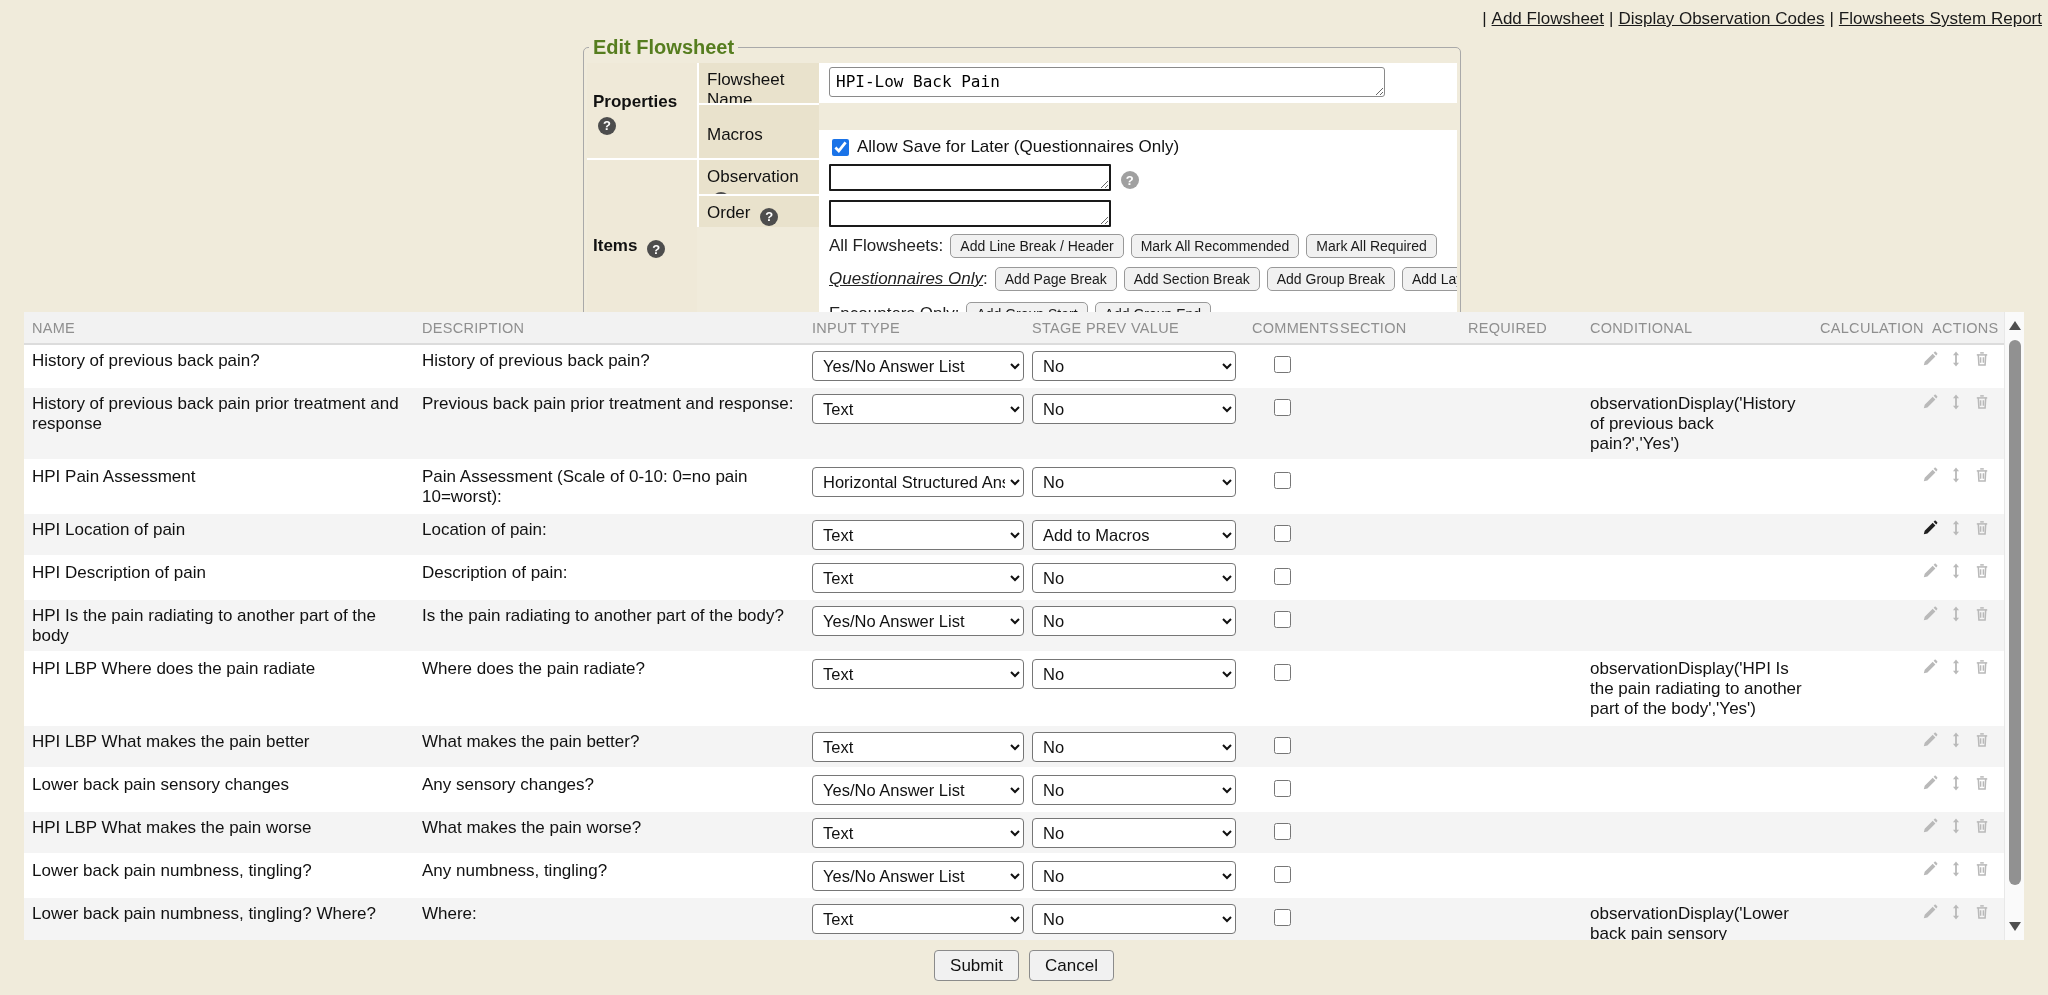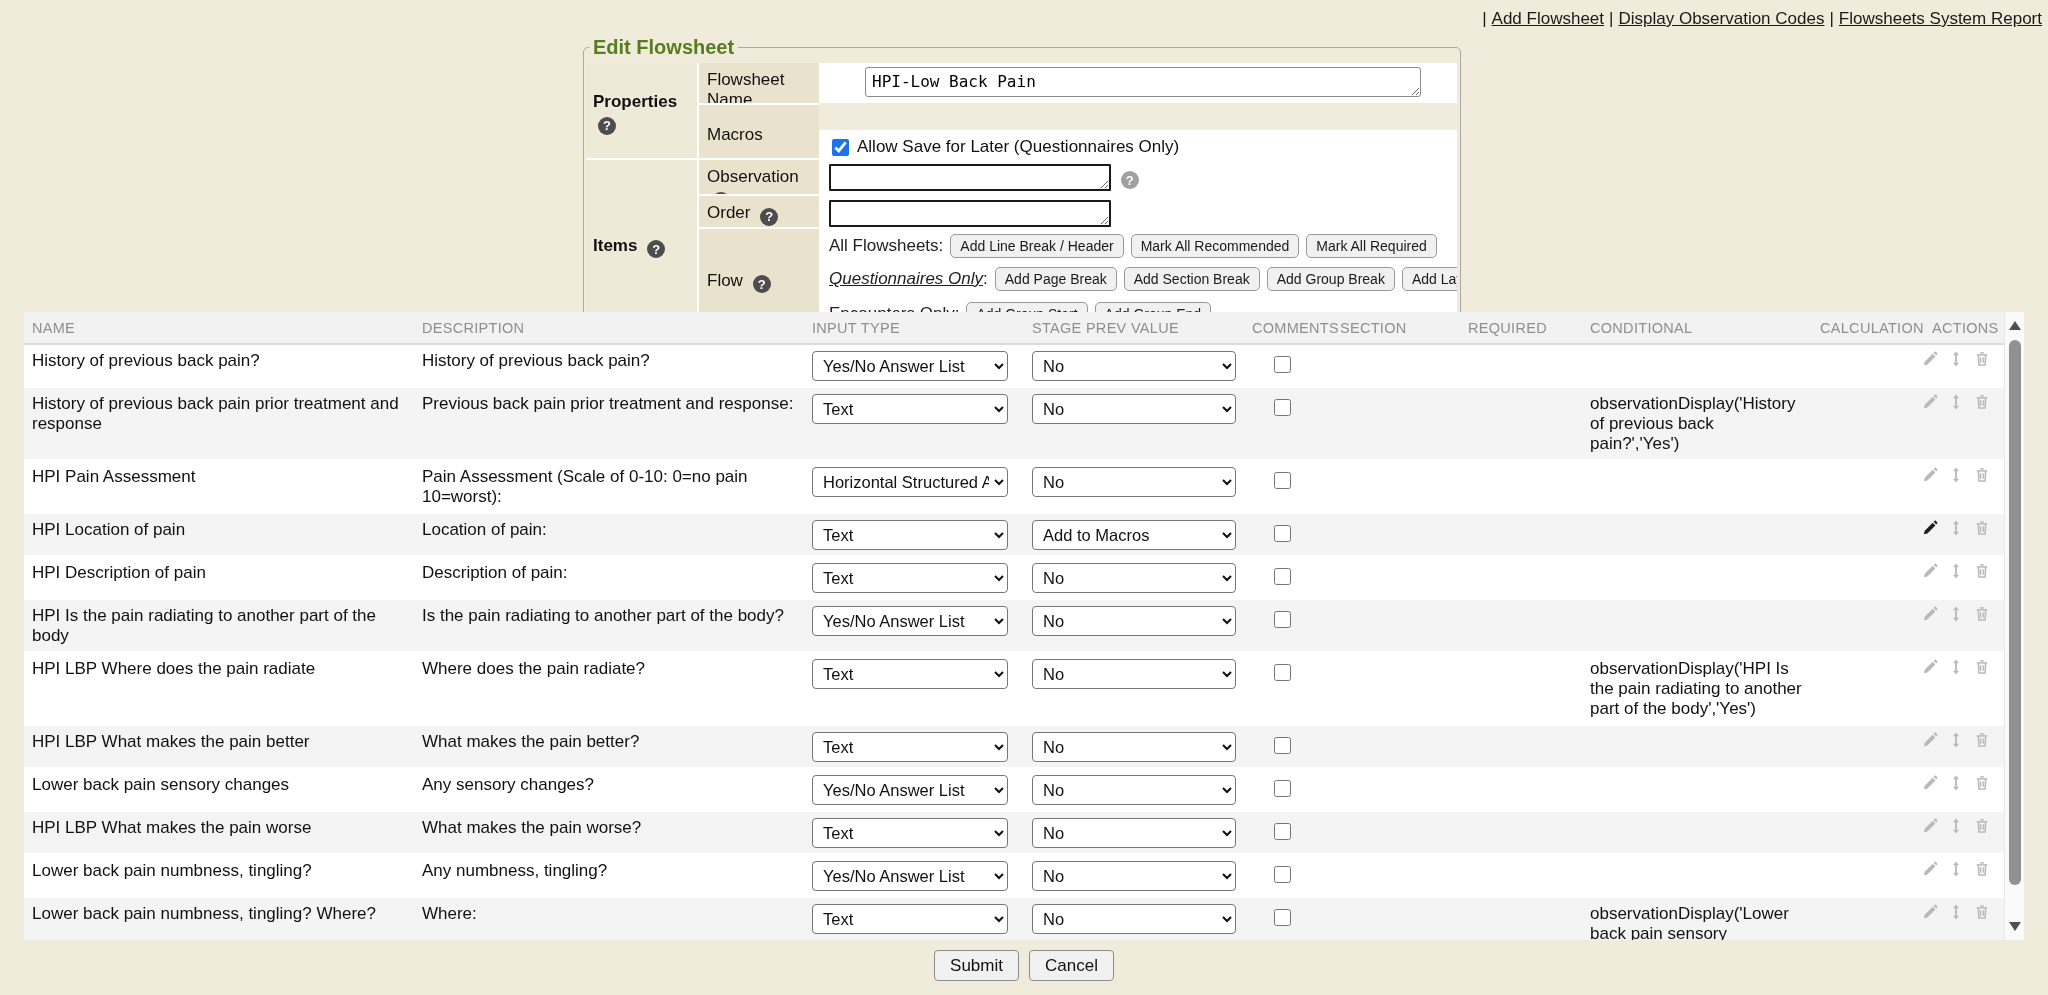--- a/index.html
+++ b/index.html
@@ -38,21 +38,21 @@
   .cell-props { grid-column:1; grid-row:1 / span 3; display:flex; align-items:center; }
   .cell-items { grid-column:1; grid-row:4 / span 5; display:flex; align-items:center; }
   .help-icon {
     display:inline-flex; align-items:center; justify-content:center;
     width:18px; height:18px; border-radius:50%; background:#4d4d4d; color:#fff;
     font-size:13px; font-weight:bold; margin-left:5px; vertical-align:-3px; cursor:pointer;
   }
   .help-icon.light { background:#a0a0a0; }
   .name-textarea {
     width:556px; height:30px; resize:both; font-family:"DejaVu Sans Mono","Liberation Mono",monospace;
-    font-size:16px; padding:4px 6px; border:1px solid #8a8a8a; border-radius:3px; overflow:hidden;margin-left:36px;
+    font-size:16px; padding:4px 6px; border:1px solid #8a8a8a; border-radius:3px; overflow:hidden;
   }
   .small-textarea {
     width:282px; height:27px; resize:both; border:2px solid #1a1a1a; border-radius:1px;
     font-size:16px; padding:2px 4px; overflow:hidden; vertical-align:middle;
   }
   .opt-row { display:flex; align-items:center; height:100%; gap:8px; }
   .opt-row input[type=checkbox] { width:17px; height:17px; accent-color:#1a73e8; margin-left:3px; cursor:pointer; }
   .flow-row { display:flex; align-items:center; gap:7px; height:100%; white-space:nowrap; }
   .flow-label { color:#222; }
   .flow-label.underlined .lbl-txt { text-decoration:underline;font-style:italic; }
@@ -75,21 +75,21 @@
     vertical-align:top; padding:6px 8px 5px 8px; font-size:17px; line-height:20px;
     border-top:2px solid #fff;
   }
   table.items tbody tr:nth-child(even) { background:#f4f4f4; }
   td.c-name, th.h-name { padding-left:14px; }
   td.c-cond { word-wrap:break-word; }
   select.sel {
     font-family:inherit; font-size:16.5px; height:30px; background:#fff; color:#111;
     border:1px solid #767676; border-radius:4px; padding:0 2px 0 6px; cursor:pointer;
   }
-  select.sel-input { width:196px; }
+  select.sel-input { width:212px; }
   select.sel-stage { width:204px; }
   td.c-comments input[type=checkbox]{ width:17px; height:17px; margin-left:22px; margin-top:5px; cursor:pointer; }
   td.c-actions { vertical-align:middle; }
   .act-icons { display:flex; justify-content:flex-end; align-items:center; gap:10px; padding-right:6px; }
   .act-icons svg { color:#b9b9b9; cursor:pointer; flex:none; }
   .act-icons svg.dark { color:#1f1f1f; }
 
   
   .scrollbar {
     position:absolute; top:0; right:0; width:20px; height:628px;
@@ -153,24 +153,20 @@
     </div>
 
     <div class="cell-label bt" style="grid-column:2;grid-row:5;">
       <span>Order</span>
       <span class="help-icon">?</span>
     </div>
     <div class="cell-content bt" style="grid-column:3;grid-row:5;">
       <textarea class="small-textarea" style=""></textarea>
     </div>
 
-    <div class="cell-label bt" style="grid-column:2;grid-row:6 / span 3;display:flex;align-items:center;">
-      <span><span>Flow</span>
-      <span class="help-icon">?</span></span>
-    </div>
     <div class="cell-content bt" style="grid-column:3;grid-row:6;" id="flow-row-0">
         <div class="flow-row">
           <span class="flow-label"><span class="lbl-txt">All Flowsheets</span><span class="lbl-suf">:</span></span>
           <button class="mini">Add Line Break / Header</button>
           <button class="mini">Mark All Recommended</button>
           <button class="mini">Mark All Required</button>
         </div>
       </div>
     <div class="cell-content bt" style="grid-column:3;grid-row:7;" id="flow-row-1">
         <div class="flow-row">

